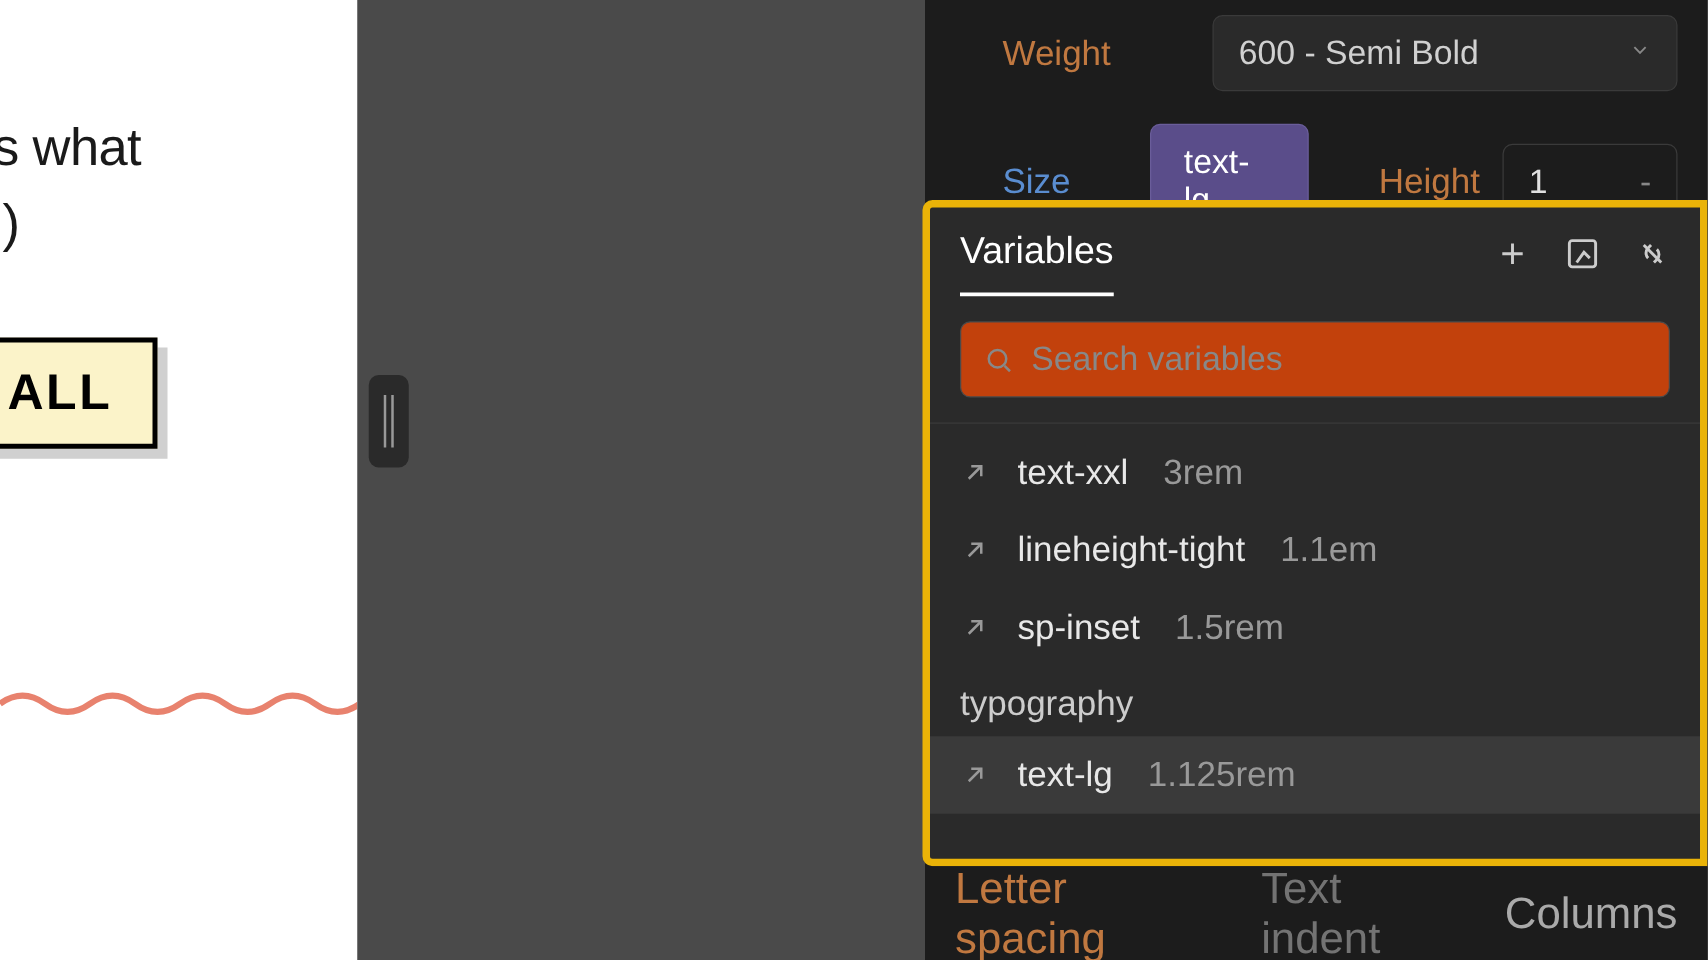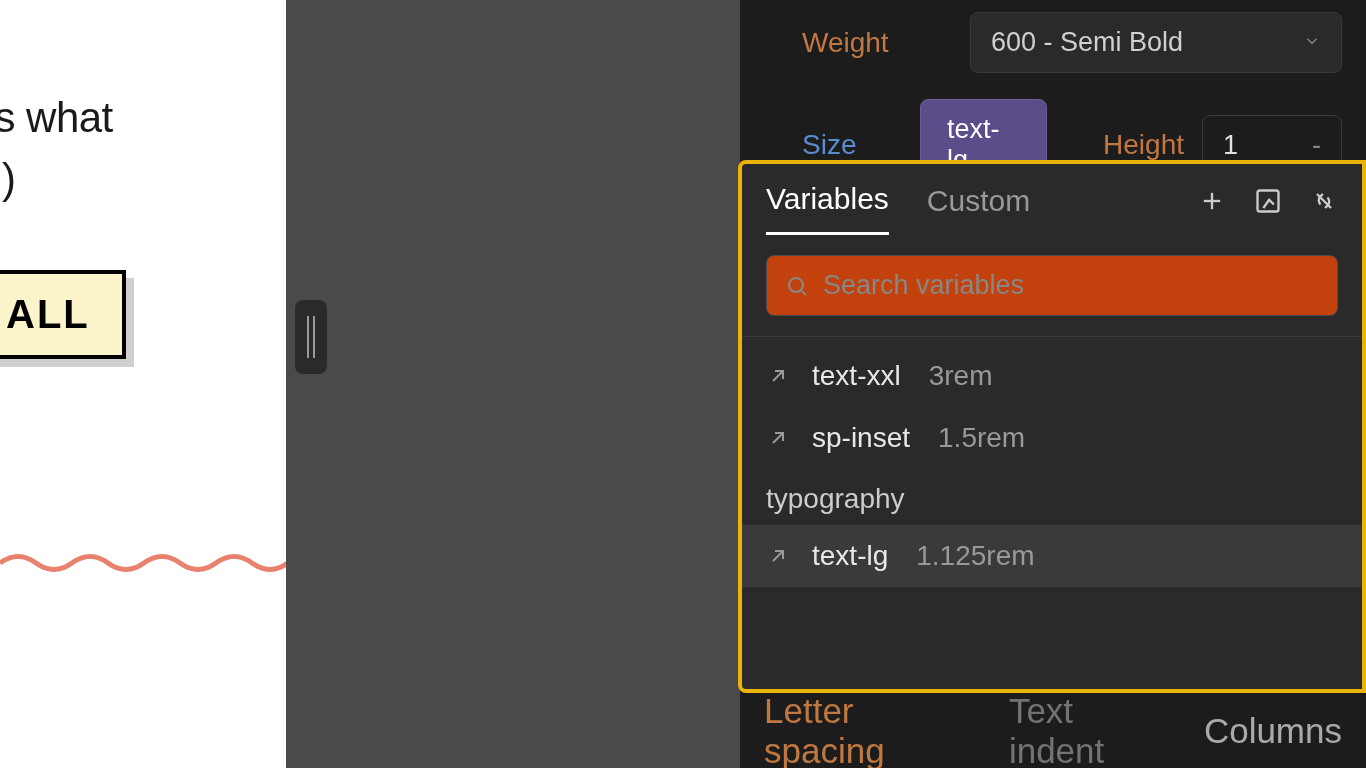--- a/index.html
+++ b/index.html
@@ -165,21 +165,21 @@
       color: #888;
       font-size: 27px;
     }
     .popover {
       position: absolute;
       left: 738px;
       top: 160px;
       right: 0;
       bottom: 75px;
       background: #2a2a2a;
-      border: 4px solid #eab308;
+      border: 6px solid #eab308;
       border-radius: 8px 0 0 8px;
       display: flex;
       flex-direction: column;
     }
     .popover-header {
       display: flex;
       align-items: center;
       padding: 18px 24px 0 24px;
       gap: 38px;
     }
@@ -346,23 +346,20 @@
       <span class="unit">-</span>
     </div>
   </div>
 
 </div>
 
 <div class="popover">
   <div class="popover-header">
     <div class="tab active">
       <span>Variables</span>
-    </div>
-    <div class="tab">
-      <span>Custom</span>
     </div>
     <div class="popover-header-icons">
       <div class="icon-btn">
         <svg viewBox="0 0 24 24" fill="none" stroke="currentColor" stroke-width="2">
             <line x1="12" y1="5" x2="12" y2="19"></line>
             <line x1="5" y1="12" x2="19" y2="12"></line>
           </svg>
       </div>
       <div class="icon-btn">
         <svg viewBox="0 0 24 24" fill="none" stroke="currentColor" stroke-width="2">
@@ -399,20 +396,28 @@
           <polyline points="9 7 17 7 17 15"></polyline>
         </svg>
       <span class="var-name">text-xxl</span>
       <span class="var-value">3rem</span>
     </div>
     <div class="var-item">
       <svg viewBox="0 0 24 24" fill="none" stroke="currentColor" stroke-width="2">
           <line x1="7" y1="17" x2="17" y2="7"></line>
           <polyline points="9 7 17 7 17 15"></polyline>
         </svg>
+      <span class="var-name">lineheight-tight</span>
+      <span class="var-value">1.1em</span>
+    </div>
+    <div class="var-item">
+      <svg viewBox="0 0 24 24" fill="none" stroke="currentColor" stroke-width="2">
+          <line x1="7" y1="17" x2="17" y2="7"></line>
+          <polyline points="9 7 17 7 17 15"></polyline>
+        </svg>
       <span class="var-name">sp-inset</span>
       <span class="var-value">1.5rem</span>
     </div>
 
     <div class="group-header">typography</div>
 
     <div class="var-item selected">
       <svg viewBox="0 0 24 24" fill="none" stroke="currentColor" stroke-width="2">
           <line x1="7" y1="17" x2="17" y2="7"></line>
           <polyline points="9 7 17 7 17 15"></polyline>

